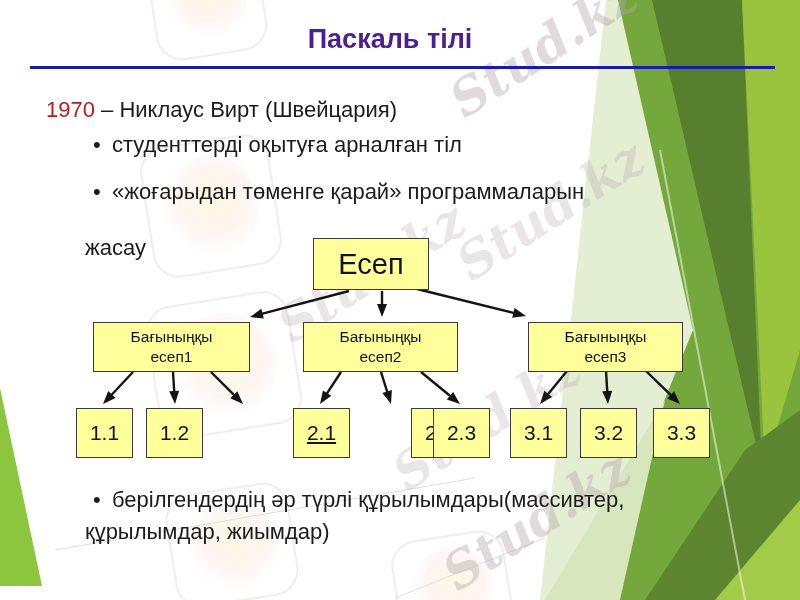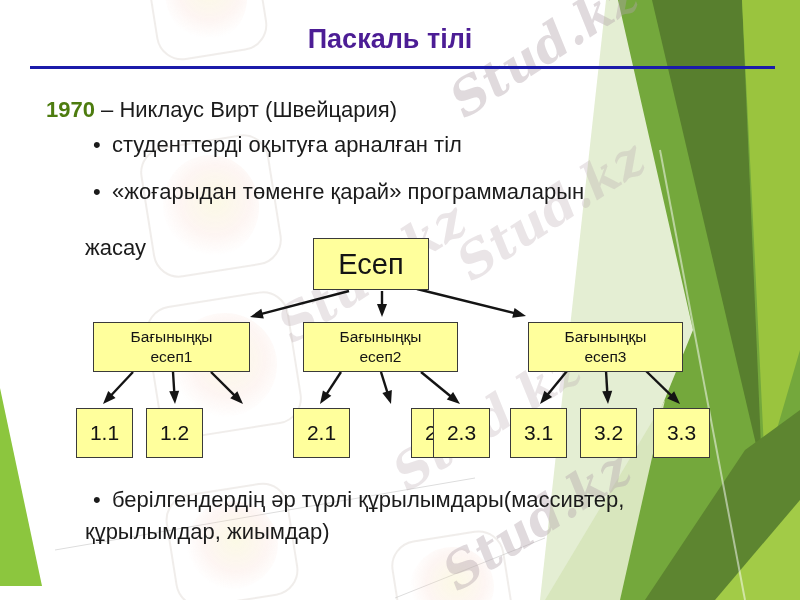--- a/index.html
+++ b/index.html
@@ -20,21 +20,21 @@
       transform:rotate(-33deg);transform-origin:0 50%;}
   .wm.lighter{color:rgba(178,163,170,.28);}
 
   
   .title{position:absolute;left:0;top:24px;width:780px;text-align:center;
          font-size:27px;font-weight:bold;color:#4c1d95;}
   .rule{position:absolute;left:30px;top:66px;width:745px;height:3px;background:#1b1baa;}
 
   
   .t-line{position:absolute;font-size:22px;color:#1b1b1b;white-space:nowrap;}
-  .year{font-weight:bold;color:#4d7c0f;}
+  .year{font-weight:normal;color:#b91c1c;}
   .bullet{display:inline-block;width:19px;color:#1b1b1b;}
 
   
   .box{position:absolute;background:#ffff9c;border:1.5px solid #3a3a3a;
        display:flex;align-items:center;justify-content:center;text-align:center;
        color:#141414;box-sizing:border-box;}
   .root-box{left:313px;top:238px;width:116px;height:52px;font-size:29px;}
   .mid-box{top:322px;height:50px;font-size:15.5px;line-height:20px;flex-direction:column;}
   #b1{left:93px;width:157px;} #b2{left:303px;width:155px;} #b3{left:528px;width:155px;}
   .leaf{top:408px;width:57px;height:50px;font-size:21px;}
@@ -146,20 +146,20 @@
       <span>Бағыныңқы</span>
       <span>есеп2</span>
     </div>
     <div class="box mid-box" id="b3">
       <span>Бағыныңқы</span>
       <span>есеп3</span>
     </div>
 
     <div class="box leaf" style="left:76px;">1.1</div>
     <div class="box leaf" style="left:146px;">1.2</div>
-    <div class="box leaf" style="left:293px;">2.1</div>
+    <div class="box leaf" style="left:293px;text-decoration:underline;">2.1</div>
     <div class="box leaf" style="left:363px;margin-left:48px;">2.2</div>
     <div class="box leaf" style="left:433px;">2.3</div>
     <div class="box leaf" style="left:510px;">3.1</div>
     <div class="box leaf" style="left:580px;">3.2</div>
     <div class="box leaf" style="left:653px;">3.3</div>
   </div>
 </div>
 
 </body></html>

